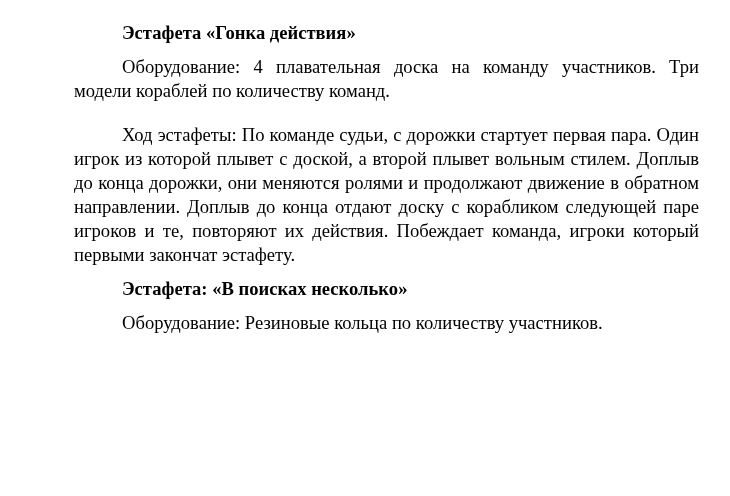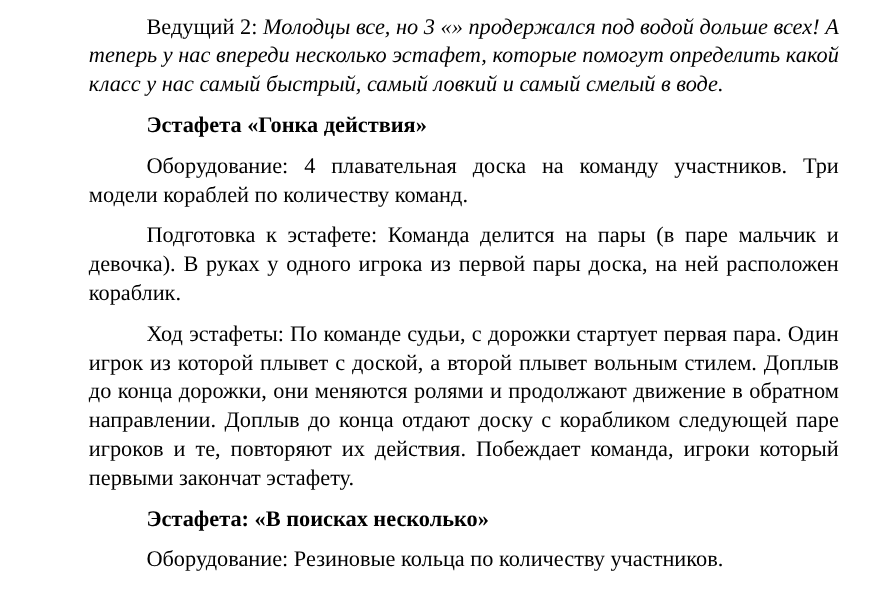--- a/index.html
+++ b/index.html
@@ -38,30 +38,28 @@
     }
   </style>
 </head>
 <body>
 
 <div class="page">
 
   <div style="height:1px;"></div>
 
   <div class="gap"></div>
-  <p class="para"><span>Ведущий 2: </span><span class="i">Молодцы все, но 3 «» продержался под водой дольше всех! А теперь у нас впереди несколько эстафет, которые помогут определить какой класс у нас самый быстрый, самый ловкий и самый смелый в воде.</span></p>
 
   <div class="gap"></div>
   <p class="heading">Эстафета «Гонка действия»</p>
 
   <div class="gap"></div>
   <p class="para">Оборудование: 4 плавательная доска на команду участников. Три модели кораблей по количеству команд.</p>
 
   <div class="gap"></div>
-  <p class="para">Подготовка к эстафете: Команда делится на пары (в паре мальчик и девочка). В руках у одного игрока из первой пары доска, на ней расположен кораблик.</p>
 
   <div class="gap"></div>
   <p class="para">Ход эстафеты: По команде судьи, с дорожки стартует первая пара. Один игрок из которой плывет с доской, а второй плывет вольным стилем. Доплыв до конца дорожки, они меняются ролями и продолжают движение в обратном направлении. Доплыв до конца отдают доску с корабликом следующей паре игроков и те, повторяют их действия. Побеждает команда, игроки который первыми закончат эстафету.</p>
 
   <div class="gap"></div>
   <p class="heading">Эстафета: «В поисках несколько»</p>
 
   <div class="gap"></div>
   <p class="para">Оборудование: Резиновые кольца по количеству участников.</p>
 

